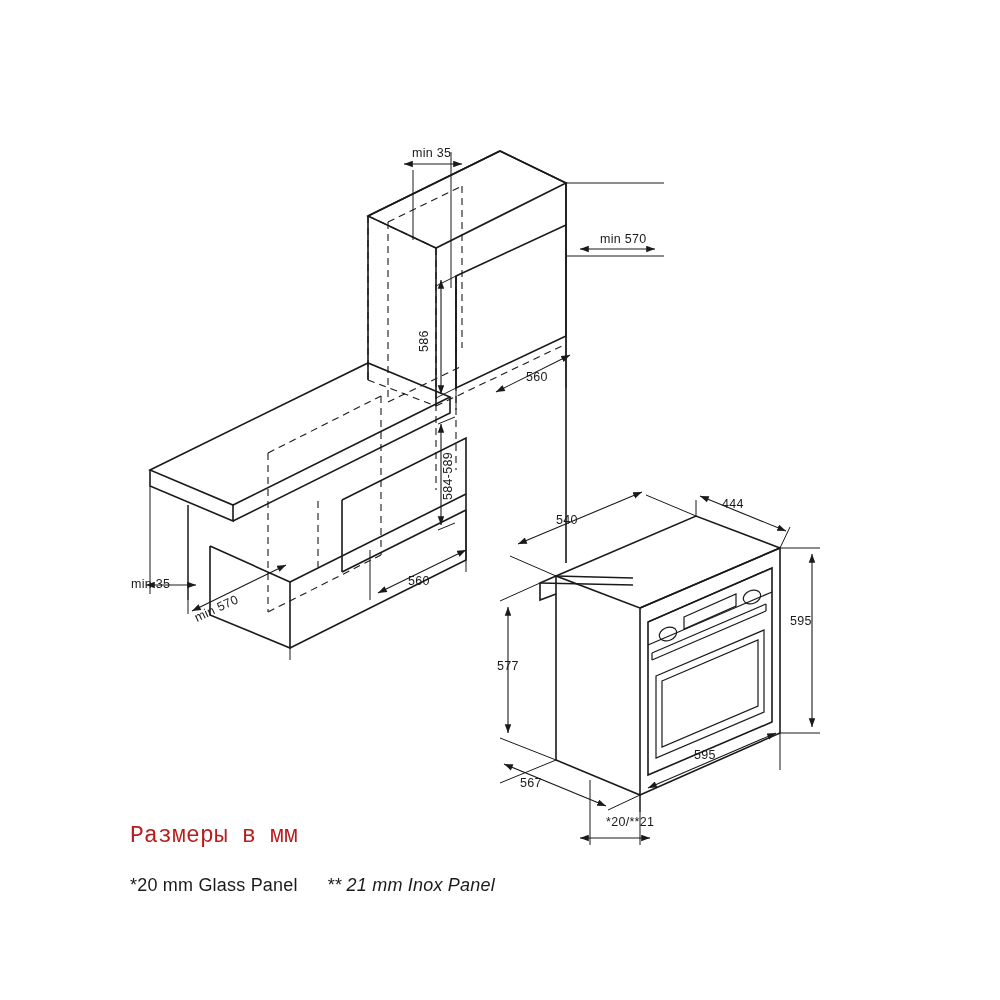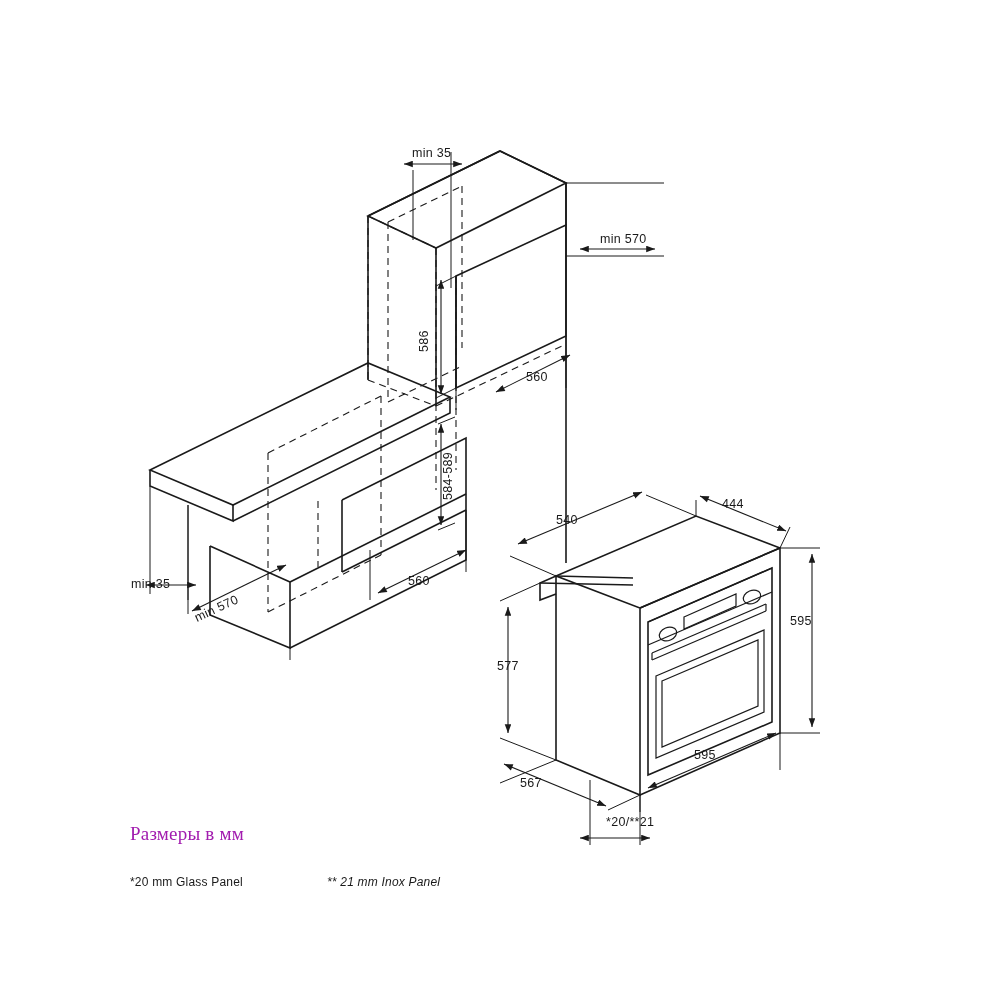--- a/index.html
+++ b/index.html
@@ -60,30 +60,30 @@
     stroke: none;
   }
   .dim-text {
     font-family: "Liberation Sans", sans-serif;
     font-size: 12.5px;
     fill: #1a1a1a;
     letter-spacing: 0.3px;
   }
   .caption-main {
     position: absolute;
-    font-family: Liberation Serif, serif;
-    font-size: 19px;
-    color: #a21caf;
+    font-family: Liberation Mono, monospace;
+    font-size: 23px;
+    color: #b91c1c;
     letter-spacing: 0.2px;
     white-space: nowrap;
   }
   .caption-note {
     position: absolute;
     font-family: "Liberation Sans", sans-serif;
-    font-size: 12px;
+    font-size: 18px;
     color: #1a1a1a;
     letter-spacing: 0.2px;
     white-space: nowrap;
   }
 </style>
 </head>
 <body>
 
 <div id="diagram-root">
 

